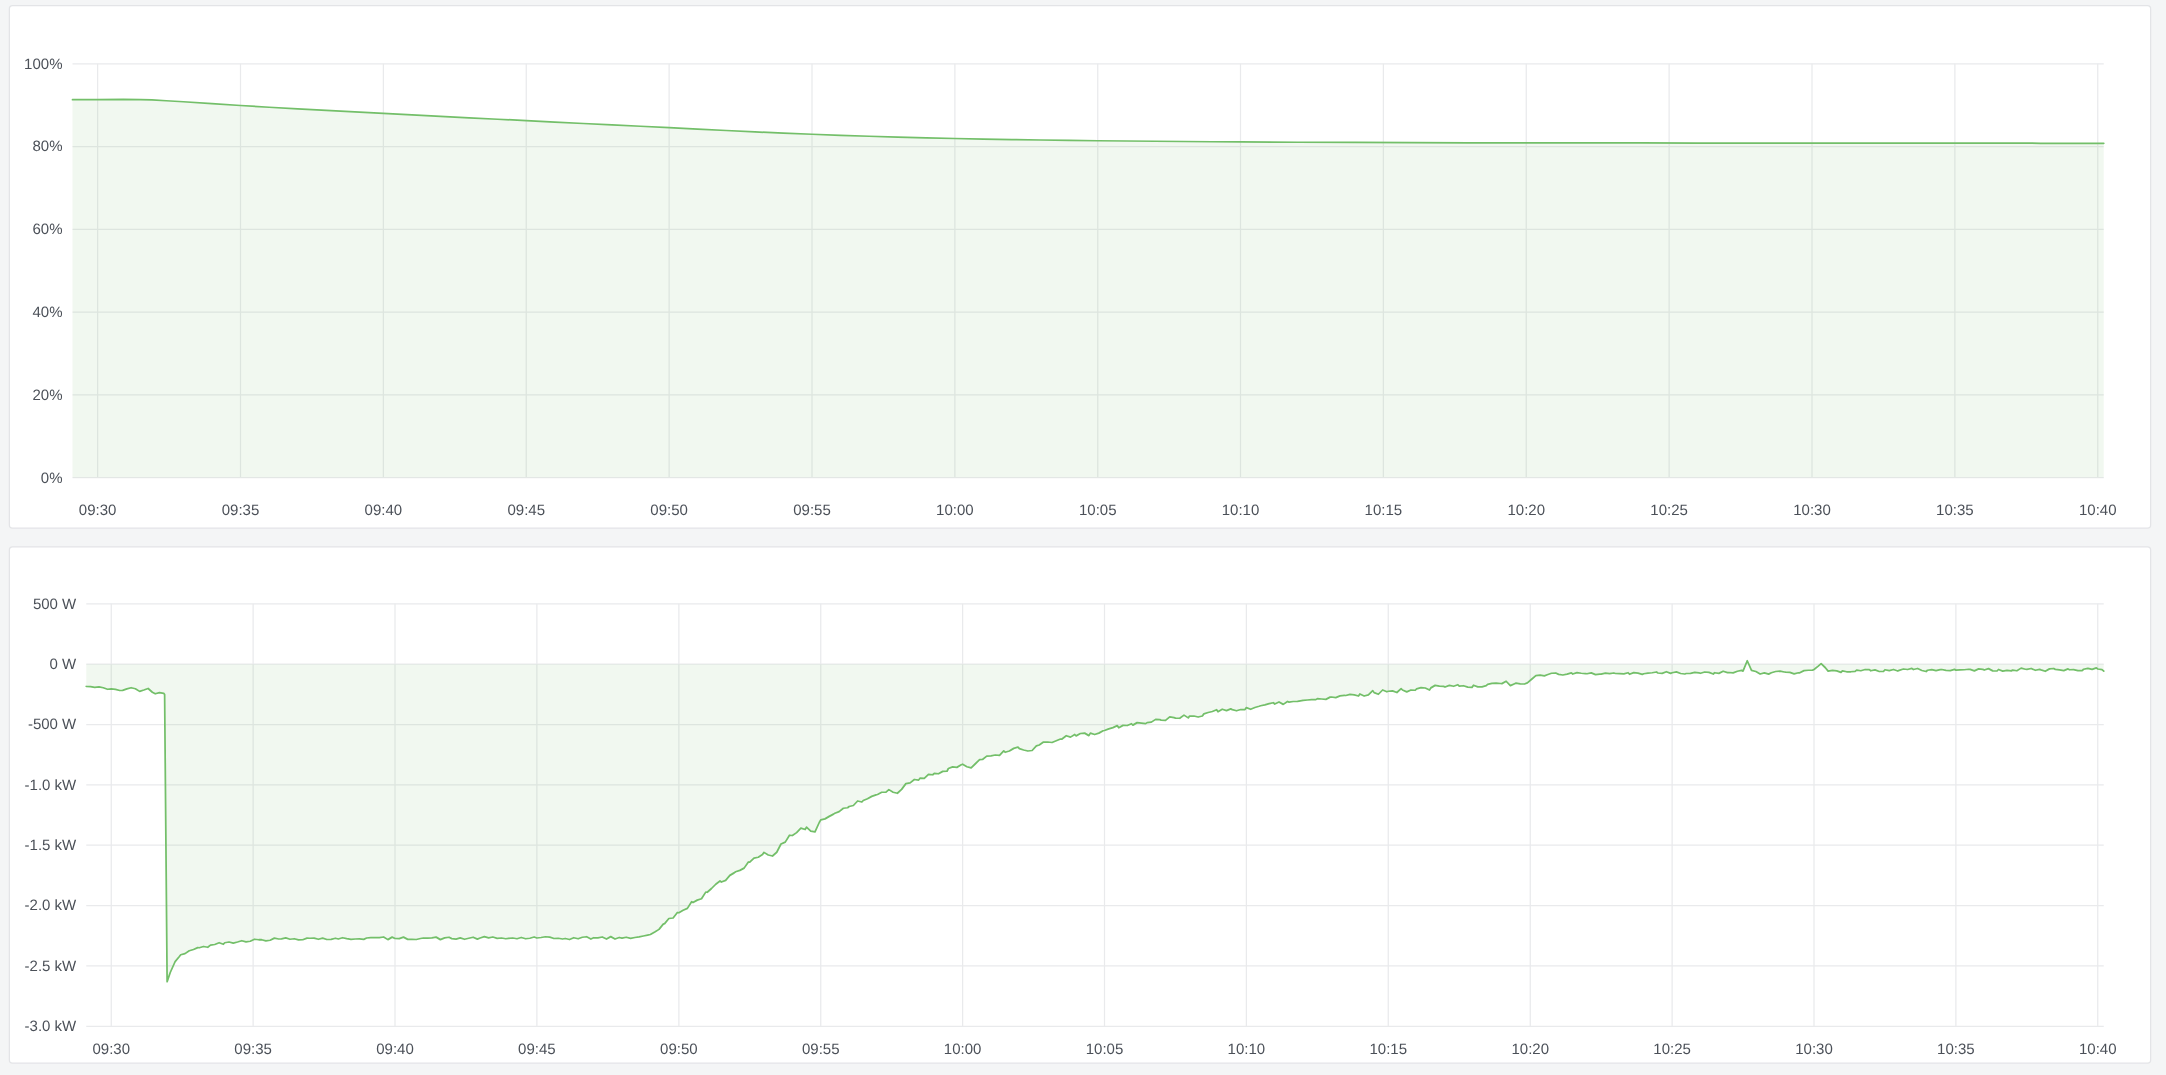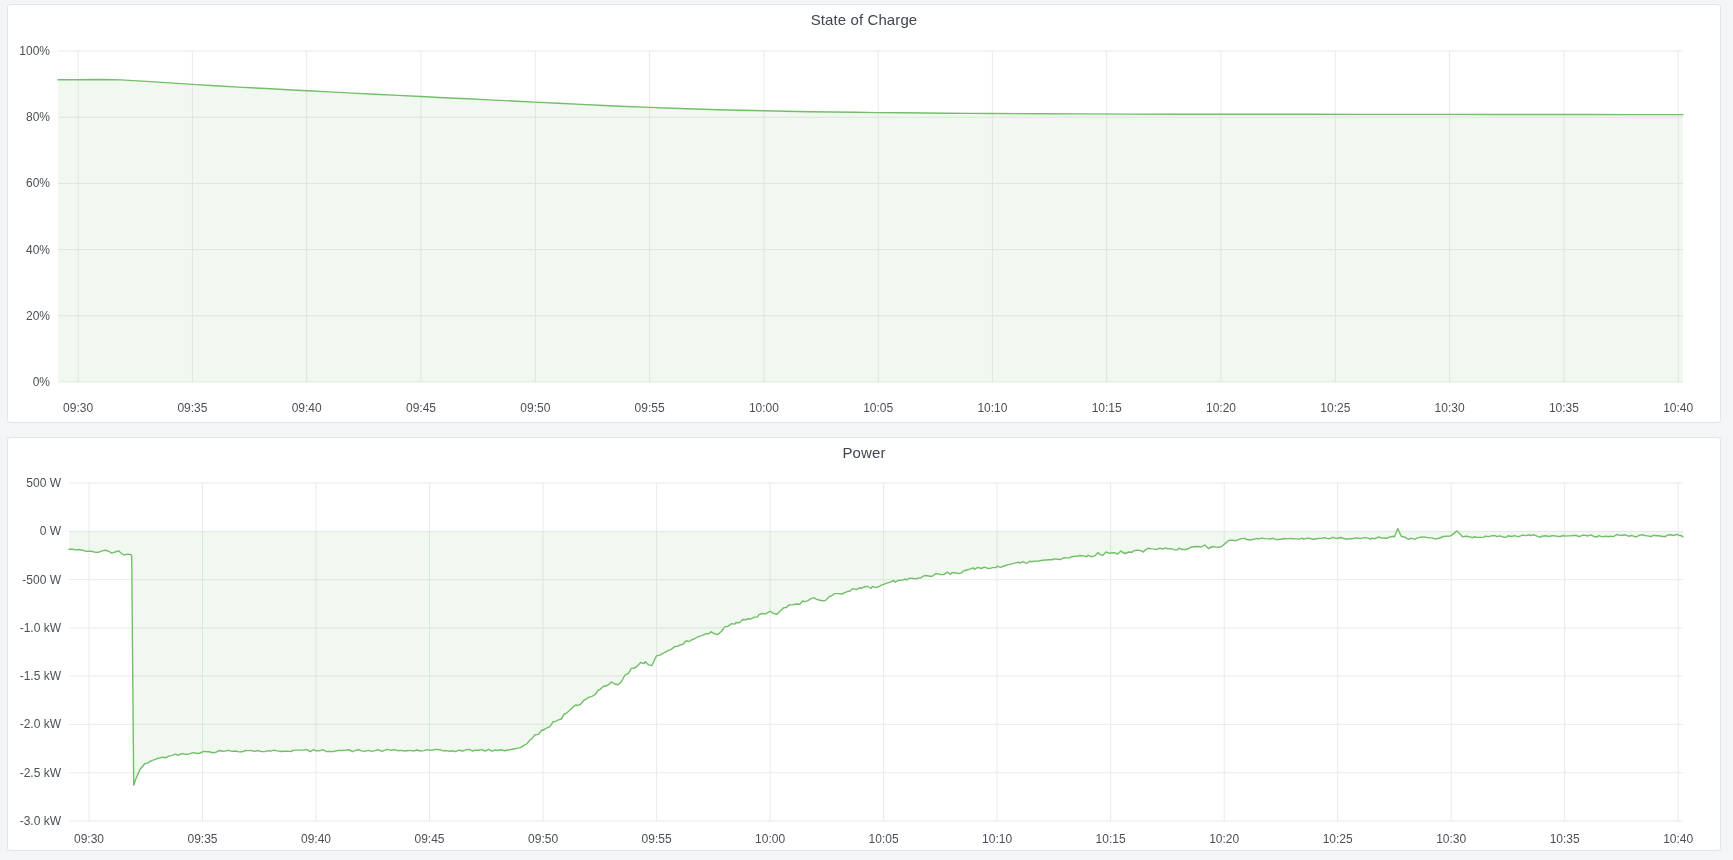--- a/index.html
+++ b/index.html
@@ -27,21 +27,20 @@
   svg.chart text.tick{
     font-family:"Liberation Sans",sans-serif;
     font-size:12px;
     fill:#4b5058;
   }
 </style>
 </head>
 <body>
 
 <section class="panel" style="top:4px;height:419px;">
-  <h2 class="panel-title">State of Charge</h2>
   <svg class="chart" width="1714" height="419">
       <line x1="50" x2="1675" y1="46.0" y2="46.0" stroke="#e9eaec" stroke-width="1"></line>
       <line x1="50" x2="1675" y1="112.2" y2="112.2" stroke="#e9eaec" stroke-width="1"></line>
       <line x1="50" x2="1675" y1="178.4" y2="178.4" stroke="#e9eaec" stroke-width="1"></line>
       <line x1="50" x2="1675" y1="244.6" y2="244.6" stroke="#e9eaec" stroke-width="1"></line>
       <line x1="50" x2="1675" y1="310.8" y2="310.8" stroke="#e9eaec" stroke-width="1"></line>
       <line x1="50" x2="1675" y1="377.0" y2="377.0" stroke="#e9eaec" stroke-width="1"></line>
       <line x1="70.1" x2="70.1" y1="46" y2="377" stroke="#e9eaec" stroke-width="1"></line>
       <line x1="184.4" x2="184.4" y1="46" y2="377" stroke="#e9eaec" stroke-width="1"></line>
       <line x1="298.7" x2="298.7" y1="46" y2="377" stroke="#e9eaec" stroke-width="1"></line>
@@ -77,21 +76,20 @@
       <text x="1098.7" y="407" text-anchor="middle" class="tick">10:15</text>
       <text x="1213.0" y="407" text-anchor="middle" class="tick">10:20</text>
       <text x="1327.3" y="407" text-anchor="middle" class="tick">10:25</text>
       <text x="1441.6" y="407" text-anchor="middle" class="tick">10:30</text>
       <text x="1555.9" y="407" text-anchor="middle" class="tick">10:35</text>
       <text x="1670.2" y="407" text-anchor="middle" class="tick">10:40</text>
     </svg>
 </section>
 
 <section class="panel" style="top:437px;height:414px;">
-  <h2 class="panel-title">Power</h2>
   <svg class="chart" width="1714" height="414">
       <line x1="61" x2="1675" y1="45.0" y2="45.0" stroke="#e9eaec" stroke-width="1"></line>
       <line x1="61" x2="1675" y1="93.3" y2="93.3" stroke="#e9eaec" stroke-width="1"></line>
       <line x1="61" x2="1675" y1="141.6" y2="141.6" stroke="#e9eaec" stroke-width="1"></line>
       <line x1="61" x2="1675" y1="189.9" y2="189.9" stroke="#e9eaec" stroke-width="1"></line>
       <line x1="61" x2="1675" y1="238.1" y2="238.1" stroke="#e9eaec" stroke-width="1"></line>
       <line x1="61" x2="1675" y1="286.4" y2="286.4" stroke="#e9eaec" stroke-width="1"></line>
       <line x1="61" x2="1675" y1="334.7" y2="334.7" stroke="#e9eaec" stroke-width="1"></line>
       <line x1="61" x2="1675" y1="383.0" y2="383.0" stroke="#e9eaec" stroke-width="1"></line>
       <line x1="81.0" x2="81.0" y1="45" y2="383" stroke="#e9eaec" stroke-width="1"></line>

